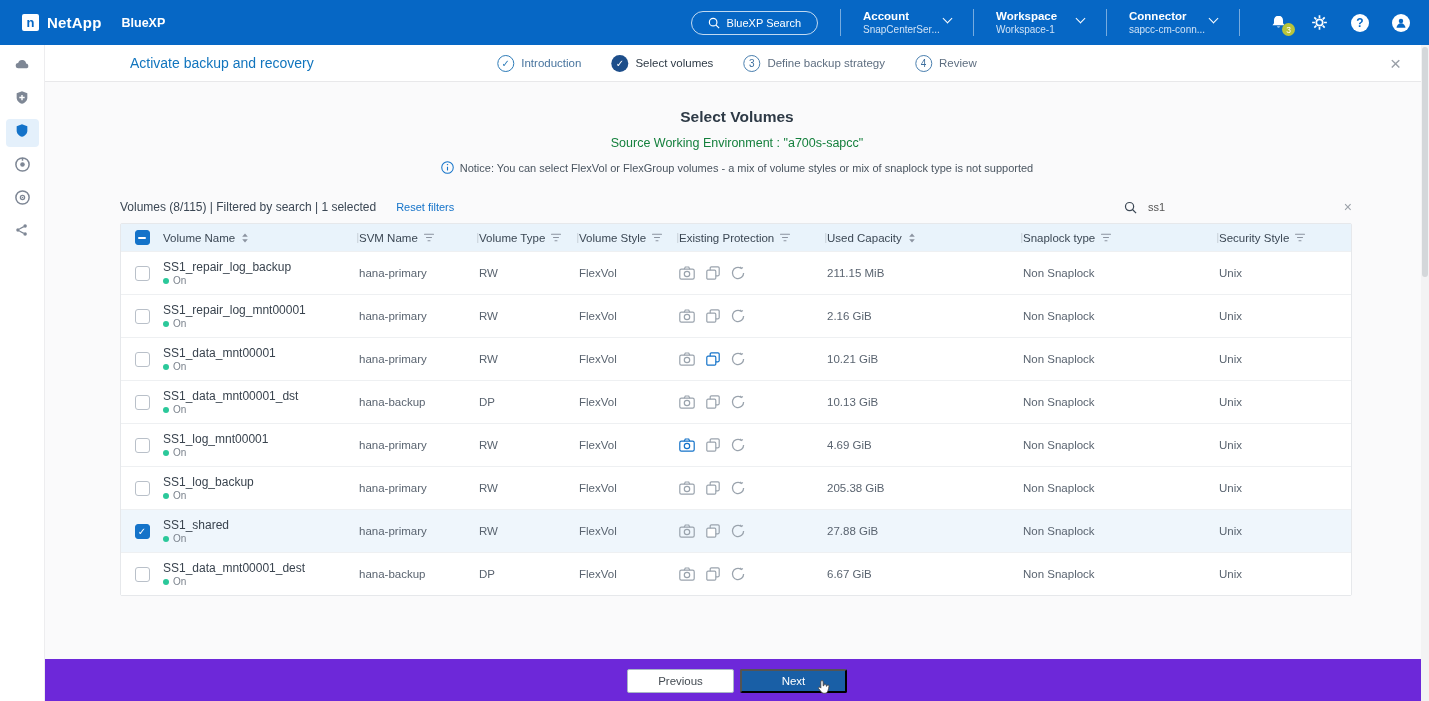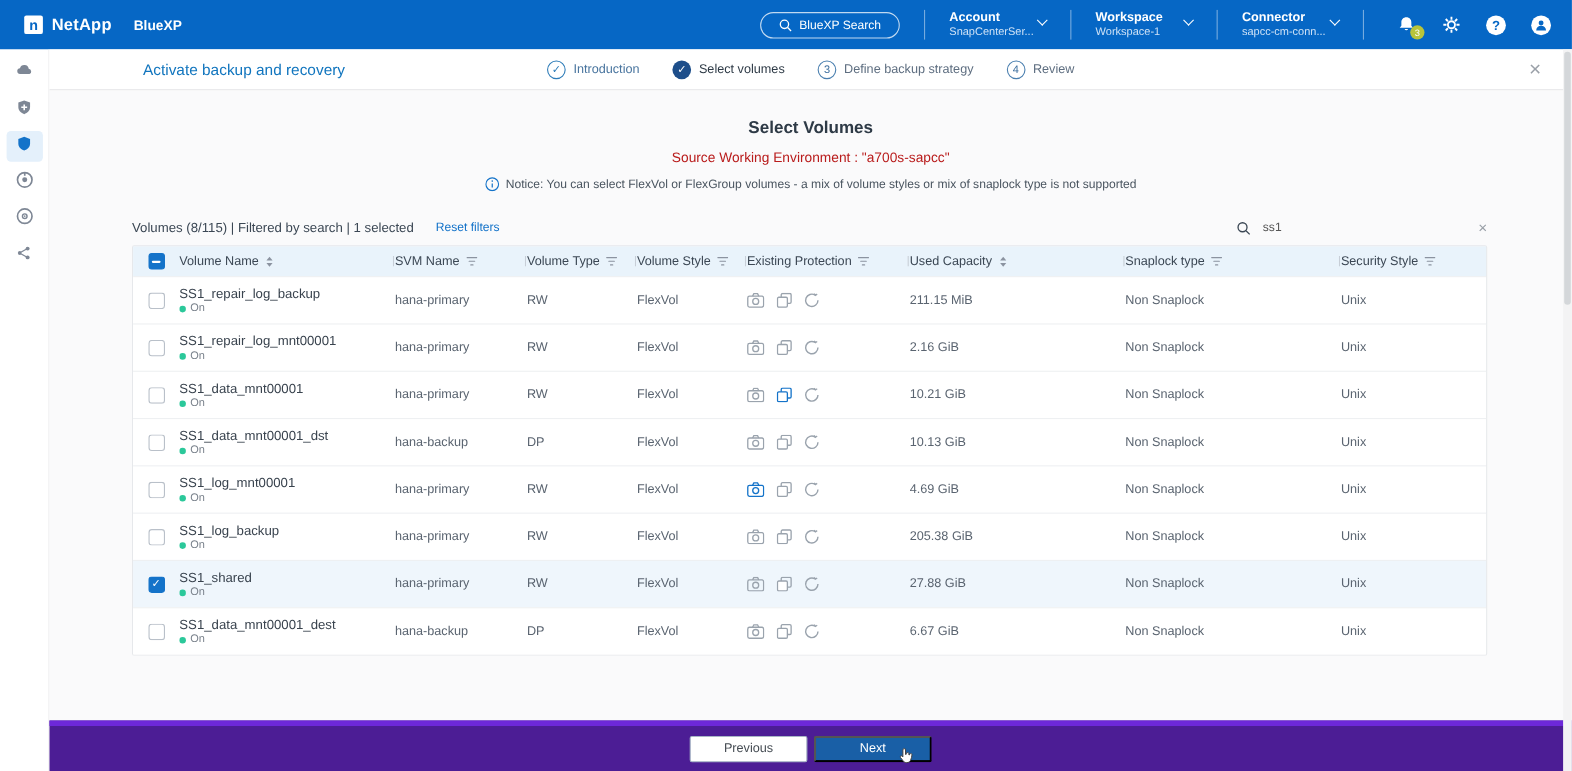--- a/index.html
+++ b/index.html
@@ -54,21 +54,21 @@
   .step.completed .step-label{color:#48749E;}
   .step.active .step-circle{background:var(--step-active,#1D4E8A);color:#fff;}
   .step.active .step-label{color:#2E3A46;}
   .step.upcoming .step-circle{border:1.4px solid #4A7FAF;color:#3C6E9E;}
   .step.upcoming .step-label{color:#5E6E80;}
   .close-btn{margin-left:auto;margin-right:28px;color:#9AA0A8;font-size:19px;line-height:1;cursor:default;}
 
   
   .content{flex:1;overflow:hidden;position:relative;}
   .page-title{margin-top:26px;text-align:center;font-size:15.5px;color:#2E3A46;font-weight:bold;}
-  .page-sub{text-align:center;font-size:12.5px;color:#b91c1c;margin-top:10px;}
+  .page-sub{text-align:center;font-size:12.5px;color:#15803d;margin-top:10px;}
   .notice{display:flex;justify-content:center;align-items:center;gap:6px;margin-top:11px;
           font-size:11px;color:#4A5560;}
   .notice svg{color:var(--accent,#1473C9);flex:none;}
 
   .toolbar{margin:25px 77px 8px 75px;display:flex;align-items:center;}
   .summary{font-size:12px;color:#3B4754;}
   .reset{color:var(--accent,#1473C9);font-size:11px;margin-left:20px;cursor:default;}
   .search{margin-left:auto;display:flex;align-items:center;gap:9px;width:228px;}
   .search svg{color:#3B4754;flex:none;}
   .search input{border:none;outline:none;background:transparent;font-size:11px;color:#555;
@@ -95,21 +95,21 @@
   .td{min-width:0;white-space:nowrap;overflow:hidden;text-overflow:ellipsis;}
   .name-cell{display:flex;flex-direction:column;justify-content:center;gap:1px;}
   .v-name{color:#39434E;font-size:12px;}
   .v-status{display:flex;align-items:center;gap:4px;font-size:10px;color:#7A828C;}
   .dot{width:6px;height:6px;border-radius:50%;background:var(--status-on,#2BC89A);flex:none;}
   .prot{display:flex;gap:11px;color:#9AA3AD;align-items:center;}
   .prot span{display:flex;align-items:center;}
   .prot .active{color:var(--accent,#1473C9);}
 
   
-  .footer{height:41px;background:#4c1d95;border-top:5px solid #6d28d9;display:flex;align-items:center;
+  .footer{height:41px;background:#6d28d9;border-top:1px solid #6d28d9;display:flex;align-items:center;
           justify-content:center;gap:6px;flex:none;position:relative;}
   .btn{height:24px;width:107px;border-radius:2px;font-size:11.5px;display:flex;align-items:center;
        justify-content:center;box-sizing:border-box;cursor:default;}
   .btn.prev{border:1px solid #A8B6C6;background:#fff;color:#444B52;}
   .btn.next{background:var(--next-button,#195FA6);color:#fff;}
   .cursor{position:absolute;left:calc(50% + 80px);top:19px;pointer-events:none;}
 
   
   .scrollbar{position:absolute;right:0;top:45px;bottom:0;width:8px;background:#F3F3F4;}
   .scroll-thumb{position:absolute;top:2px;left:1px;width:6px;height:230px;background:#D4D7DA;border-radius:3px;}

